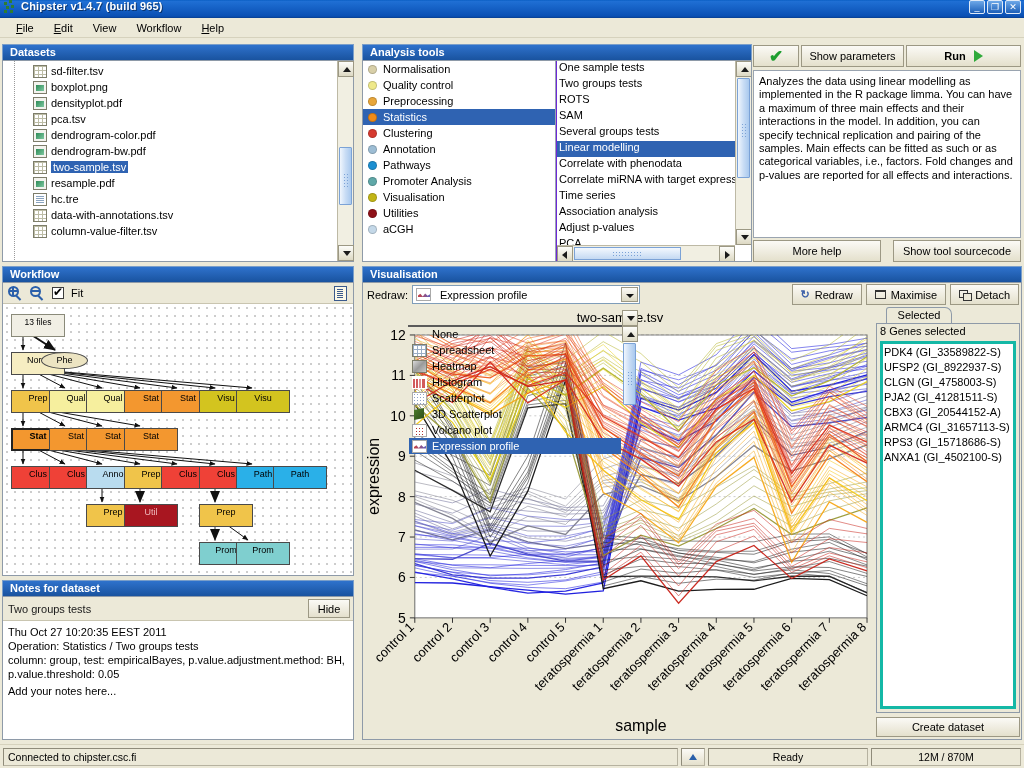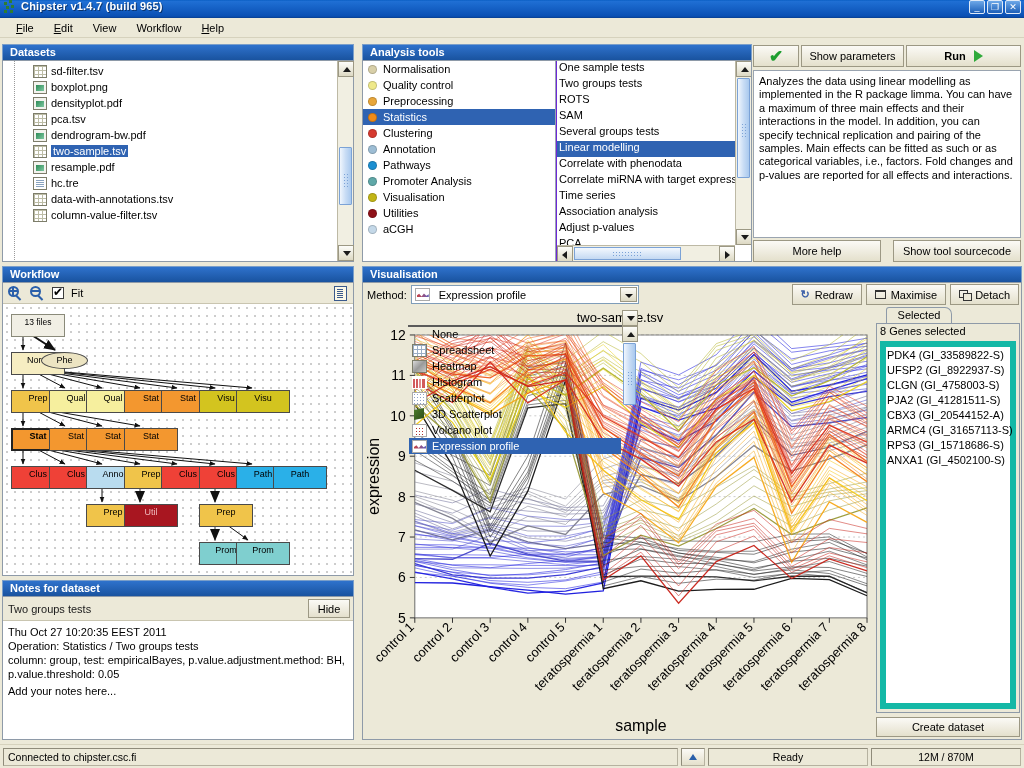--- a/index.html
+++ b/index.html
@@ -354,21 +354,21 @@
     background: #ece9d8; border: 1px solid #8e9aa8; border-bottom: none;
     border-radius: 3px 7px 0 0; font-size: 11px; text-align: center; line-height: 15px;
   }
   #selbox {
     position: absolute; left: 0; right: 0; top: 16px; bottom: 24px;
     background: #ece9d8; border: 1px solid #8e9aa8;
   }
   #selcount { font-size: 11px; padding: 1px 0 2px 3px; }
   #genelist {
     position: absolute; left: 3px; right: 3px; top: 17px; bottom: 3px;
-    background: #fff; border: 6px solid #14b8a6; padding: 1px 0 0 1px;
+    background: #fff; border: 3px solid #14b8a6; padding: 1px 0 0 1px;
   }
   .gene { font-size: 11px; height: 15px; line-height: 15px; white-space: nowrap; }
   #btn-create { position: absolute; left: 0; right: 0; bottom: 0; height: 20px; }
 
   
   #statusbar {
     position: absolute; left: 0; bottom: 0; width: 1024px; height: 24px;
     background: #ece9d8; border-top: 1px solid #d6d2bd;
     display: flex; align-items: center; padding: 2px 3px; gap: 3px;
   }
@@ -431,20 +431,25 @@
           </div>
           <div class="trow">
             <span class="dots"></span>
             <span class="ficon ic-img"></span>
             <span class="lbl">densityplot.pdf</span>
           </div>
           <div class="trow">
             <span class="dots"></span>
             <span class="ficon ic-tsv"></span>
             <span class="lbl">pca.tsv</span>
+          </div>
+          <div class="trow">
+            <span class="dots"></span>
+            <span class="ficon ic-img"></span>
+            <span class="lbl">dendrogram-color.pdf</span>
           </div>
           <div class="trow">
             <span class="dots"></span>
             <span class="ficon ic-img"></span>
             <span class="lbl">dendrogram-bw.pdf</span>
           </div>
           <div class="trow sel">
             <span class="dots"></span>
             <span class="ficon ic-tsv"></span>
             <span class="lbl">two-sample.tsv</span>
@@ -680,21 +685,21 @@
         <div id="notes-placeholder">Add your notes here...</div>
       </div>
     </div>
   </div>
 
   <div class="panel" id="p-vis">
     <div class="panel-title">Visualisation</div>
     <div class="panel-body">
 
       <div id="vis-toolbar">
-        <span class="mlabel">Method:</span>
+        <span class="mlabel">Redraw:</span>
         <span id="method-combo">
           <span class="dd-ic ic-ep"></span>
           <span class="cval">Expression profile</span>
           <span class="combo-arrow"></span>
         </span>
         <span class="vt-spacer"></span>
         <span class="btn vbtn">
           <span class="ic-redraw">↻</span>
           <span>Redraw</span>
         </span>

